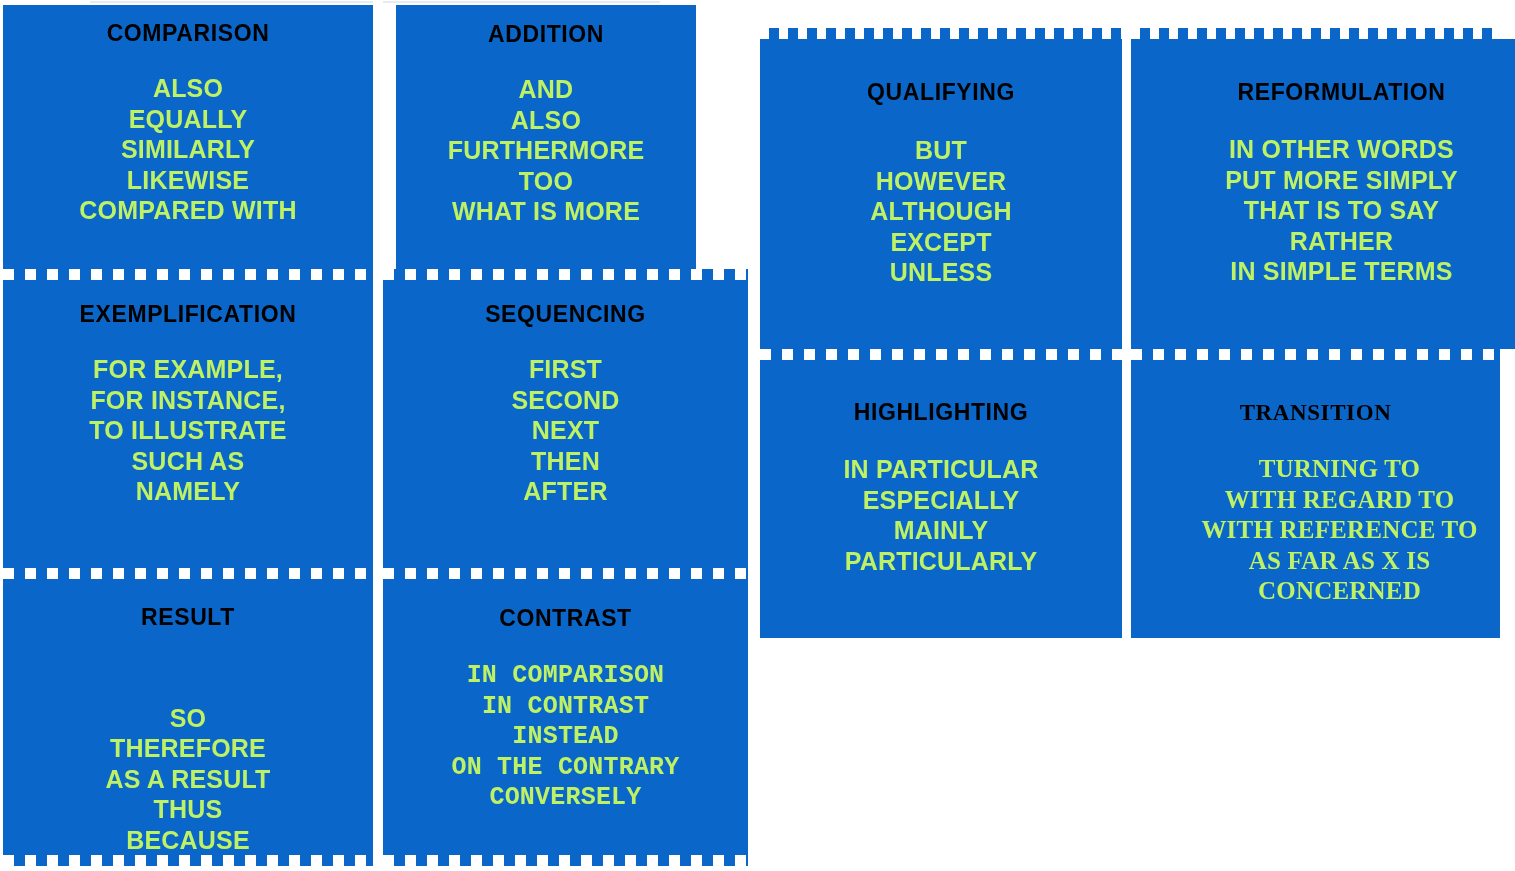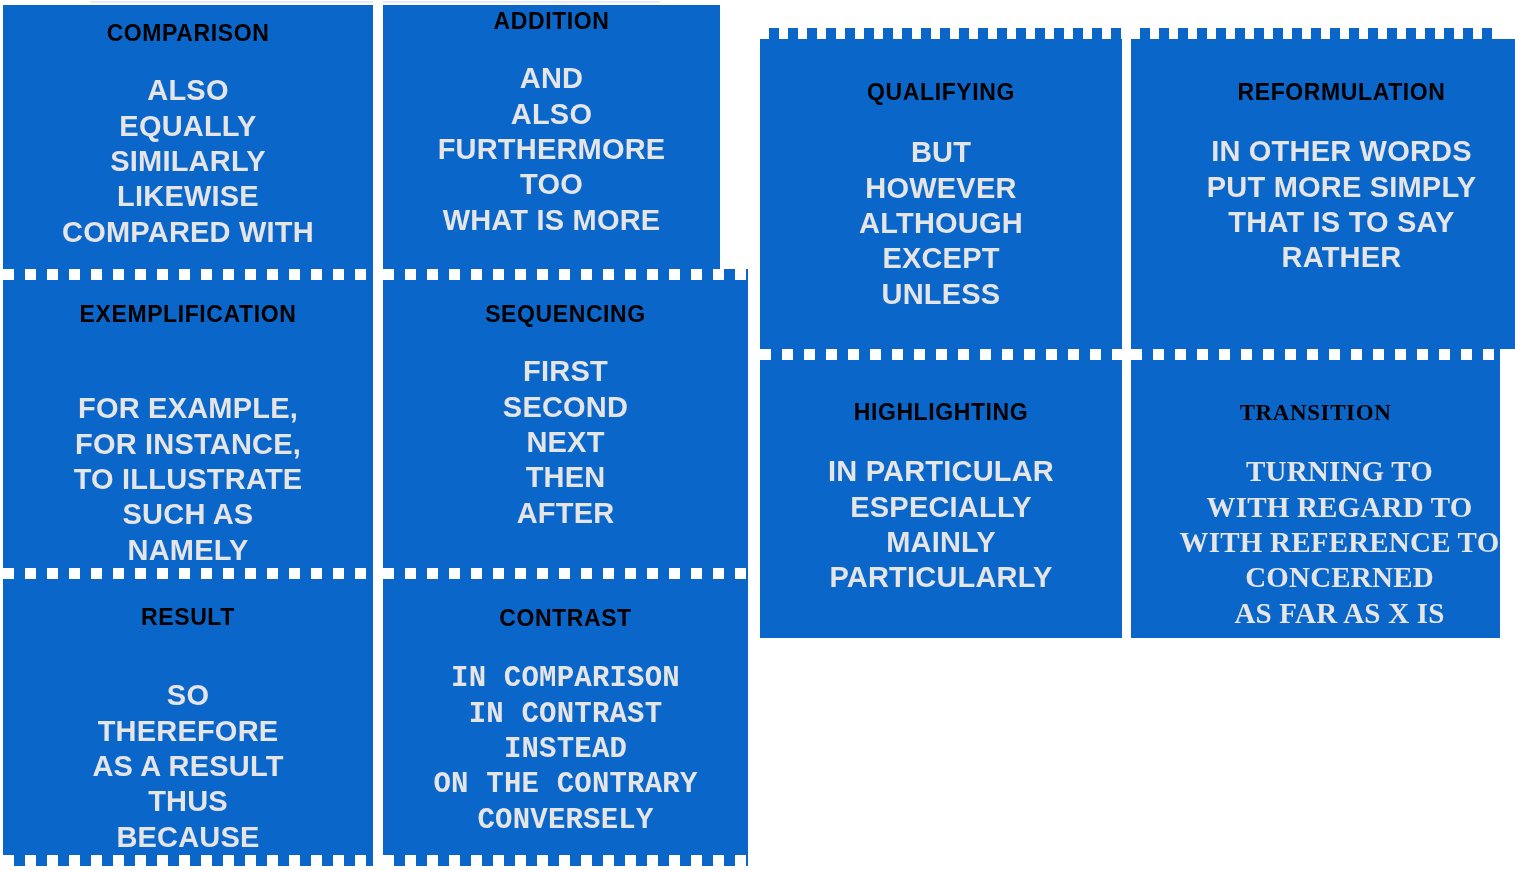--- a/index.html
+++ b/index.html
@@ -36,23 +36,23 @@
     color: #000000;
     font-weight: 800;
     font-size: 23px;
     letter-spacing: 0.6px;
     text-align: center;
     line-height: 1.1;
     white-space: nowrap;
   }
 
   .card-items {
-    color: #e5e5e5;
+    color: #bef264;
     font-weight: 800;
-    font-size: 29px;
+    font-size: 25px;
     letter-spacing: 0.2px;
     text-align: center;
     line-height: 1.22;
   }
   .card-items div { white-space: nowrap; }
 
   
   .dash-row {
     position: absolute;
     height: 11px;
@@ -92,21 +92,21 @@
     <div class="card-items" style="margin-top:27px;">
       <div>ALSO</div>
       <div>EQUALLY</div>
       <div>SIMILARLY</div>
       <div>LIKEWISE</div>
       <div>COMPARED WITH</div>
     </div>
   </div>
   <div class="dash-row" style="left:3px; top:269px; width:370px;"></div>
 
-  <div class="card" style="left:3px; top:280px; width:370px; height:288px; padding-top:22px;justify-content:space-between;">
+  <div class="card" style="left:3px; top:280px; width:370px; height:288px; padding-top:22px;">
     <div class="card-title">EXEMPLIFICATION</div>
     <div class="card-items" style="margin-top:27px;">
       <div>FOR EXAMPLE,</div>
       <div>FOR INSTANCE,</div>
       <div>TO ILLUSTRATE</div>
       <div>SUCH AS</div>
       <div>NAMELY</div>
     </div>
   </div>
   <div class="dash-row" style="left:3px; top:568px; width:370px;"></div>
@@ -116,21 +116,21 @@
     <div class="card-items" style="margin-top:30px;">
       <div>SO</div>
       <div>THEREFORE</div>
       <div>AS A RESULT</div>
       <div>THUS</div>
       <div>BECAUSE</div>
     </div>
   </div>
   <div class="dash-row" style="left:3px; top:855px; width:370px;"></div>
 
-  <div class="card" style="left:383px; top:5px; width:337px; height:264px; padding-top:4px;">
+  <div class="card" style="left:396px; top:5px; width:300px; height:264px; padding-top:17px;">
     <div class="card-title">ADDITION</div>
     <div class="card-items" style="margin-top:27px;">
       <div>AND</div>
       <div>ALSO</div>
       <div>FURTHERMORE</div>
       <div>TOO</div>
       <div>WHAT IS MORE</div>
     </div>
   </div>
   <div class="dash-row" style="left:383px; top:269px; width:365px;"></div>
@@ -183,32 +183,33 @@
   </div>
 
   <div class="dash-row tight" style="left:1131px; top:28px; width:369px;"></div>
   <div class="card" style="left:1131px; top:39px; width:421px; height:310px; padding-top:41px;">
     <div class="card-title">REFORMULATION</div>
     <div class="card-items" style="margin-top:29px;">
       <div>IN OTHER WORDS</div>
       <div>PUT MORE SIMPLY</div>
       <div>THAT IS TO SAY</div>
       <div>RATHER</div>
+      <div>IN SIMPLE TERMS</div>
     </div>
   </div>
 
   <div class="dash-row" style="left:1131px; top:349px; width:369px;"></div>
   <div class="card" style="left:1131px; top:360px; width:369px; height:278px; padding-top:40px;font-family:Liberation Serif, serif;">
     <div class="card-title">TRANSITION</div>
     <div class="card-items" style="margin-top:29px;margin-left:48px;">
       <div>TURNING TO</div>
       <div>WITH REGARD TO</div>
       <div>WITH REFERENCE TO</div>
+      <div>AS FAR AS X IS</div>
       <div>CONCERNED</div>
-      <div>AS FAR AS X IS</div>
     </div>
   </div>
 
   <div class="gutter" style="left:373px; top:0px; width:10px; height:871px;"></div>
   <div class="gutter" style="left:748px; top:0px; width:12px; height:871px;"></div>
   <div class="gutter" style="left:1122px; top:0px; width:9px; height:871px;"></div>
 
 </div>
 
 </body></html>

